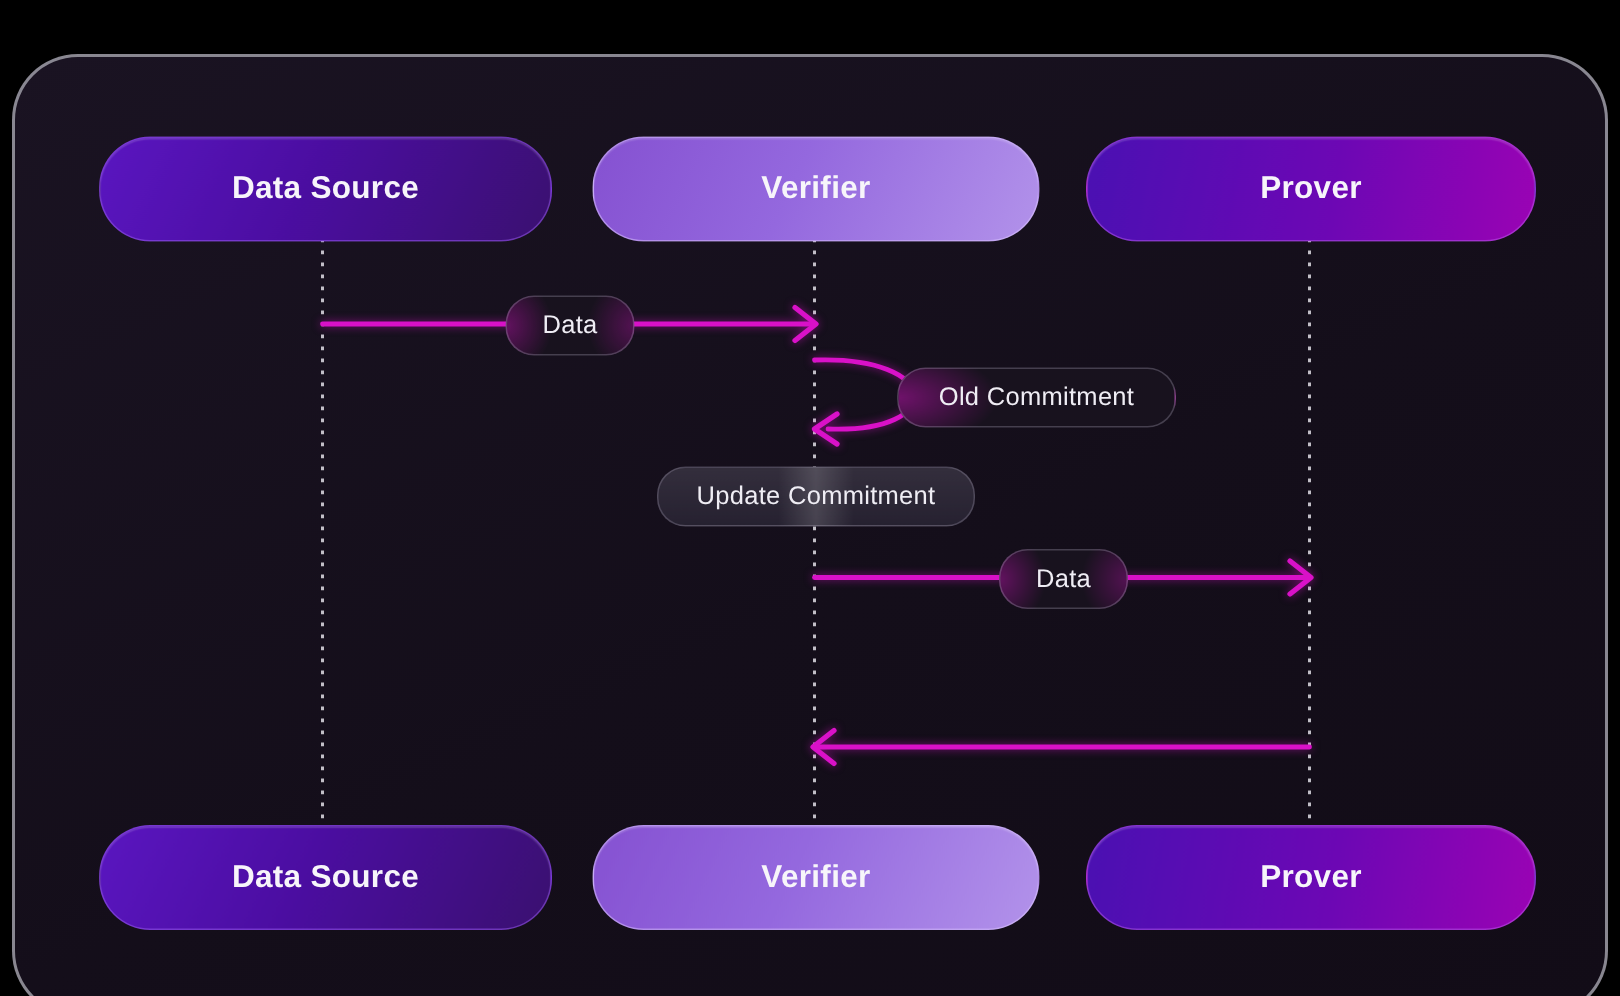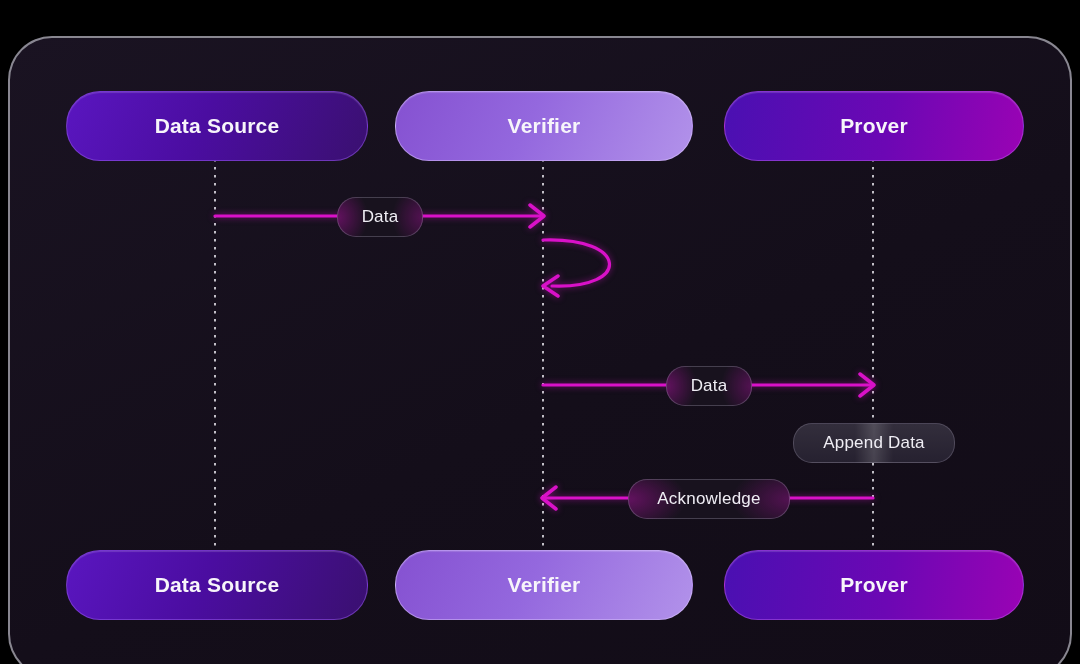--- a/index.html
+++ b/index.html
@@ -73,25 +73,25 @@
       <path d="M556 459 L542 470 L556 481" stroke-width="3.5"></path>
     </g>
   </svg>
 
   <div class="actor actor-ds" style="left:66px;top:63px;width:300px;">Data Source</div>
   <div class="actor actor-vf" style="left:395px;top:63px;width:296px;">Verifier</div>
   <div class="actor actor-pv" style="left:724px;top:63px;width:298px;">Prover</div>
 
   <div class="pill msg-pill" style="left:337px;top:169px;width:84px;">Data</div>
 
+  <div class="pill glow-left" style="left:598px;top:217px;width:184px;">Old Commitment</div>
 
+  <div class="pill note-pill" style="left:438px;top:283px;width:210px;">Update Commitment</div>
 
   <div class="pill msg-pill" style="left:666px;top:338px;width:84px;">Data</div>
 
-  <div class="pill note-pill" style="left:793px;top:395px;width:160px;">Append Data</div>
 
-  <div class="pill msg-pill" style="left:628px;top:451px;width:160px;">Acknowledge</div>
 
   <div class="actor actor-ds" style="left:66px;top:522px;width:300px;">Data Source</div>
   <div class="actor actor-vf" style="left:395px;top:522px;width:296px;">Verifier</div>
   <div class="actor actor-pv" style="left:724px;top:522px;width:298px;">Prover</div>
 
 </div>
 
 </body></html>

